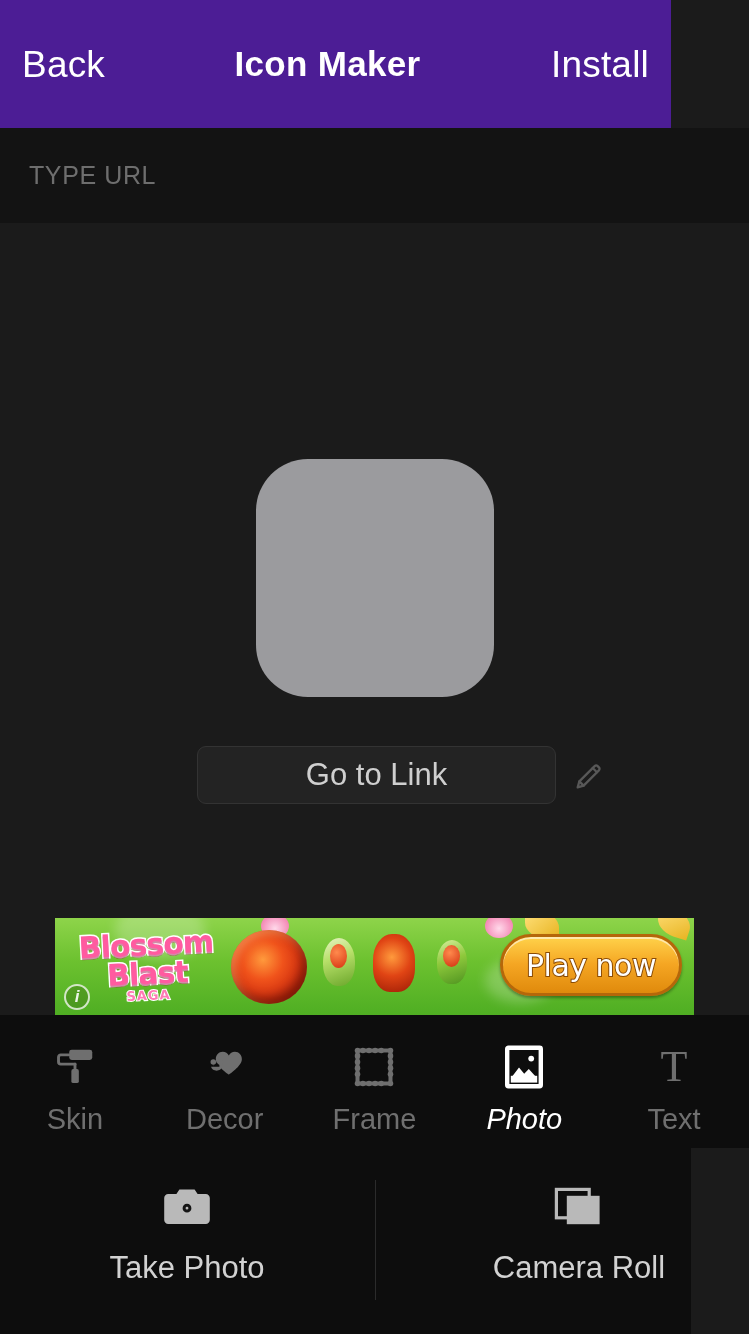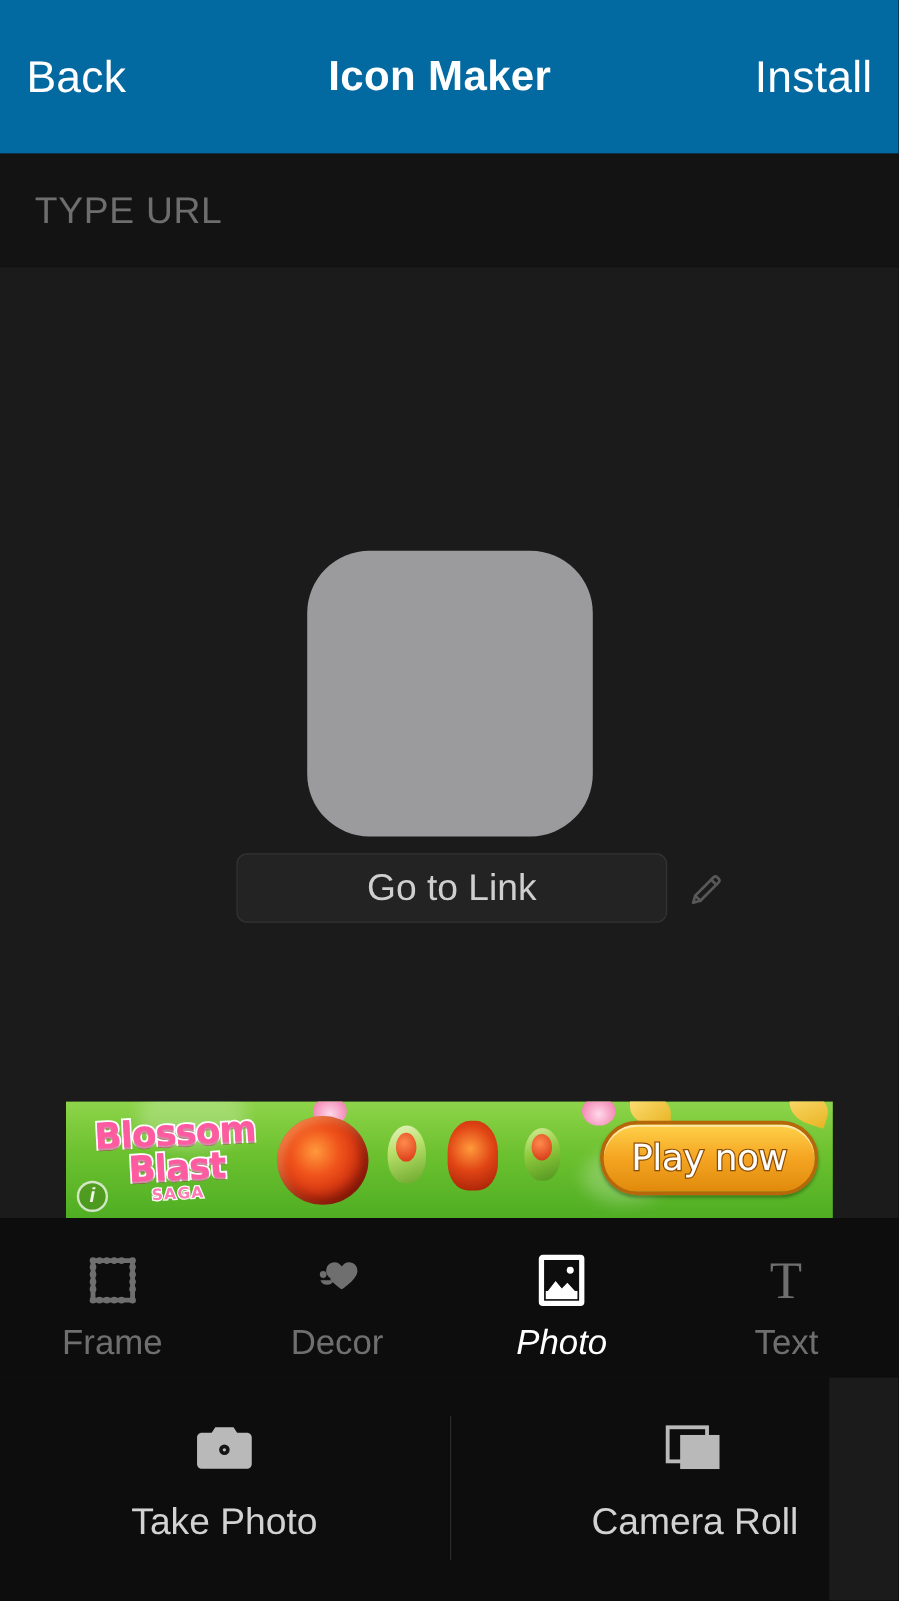--- a/index.html
+++ b/index.html
@@ -16,22 +16,22 @@
     width: 749px;
     height: 1334px;
     overflow: hidden;
     background: #1b1b1b;
   }
 
   
   .header {
     position: absolute;
     left: 0; top: 0;
-    width: 749px; height: 128px;
-    background: #0369a1;
+    width: 671px; height: 128px;
+    background: #4c1d95;
     display: flex;
     align-items: center;
     justify-content: space-between;
     box-sizing: border-box;
     padding: 0 22px;
   }
   .hdr-btn {
     color: #ffffff;
     font-size: 37px;
     letter-spacing: 0.2px;
@@ -55,41 +55,41 @@
     left: 0; top: 128px;
     width: 749px; height: 95px;
     background: #131313;
     display: flex;
     align-items: center;
     box-sizing: border-box;
     padding: 0 29px;
   }
   .urlbar-text {
     color: #6e6e6e;
-    font-size: 31px;
+    font-size: 25px;
     letter-spacing: 0.6px;
   }
 
   
   .canvas {
     position: absolute;
     left: 0; top: 223px;
     width: 749px; height: 695px;
     background: #1b1b1b;
   }
   .icon-preview {
     position: absolute;
     left: 256px; top: 236px;
     width: 238px; height: 238px;
     background: #9b9b9e;
     border-radius: 52px;
   }
   .link-row {
     position: absolute;
-    left: 0; top: 489px;
+    left: 0; top: 524px;
     width: 749px;
     height: 55px;
     display: flex;
     align-items: center;
   }
   .link-field {
     position: absolute;
     left: 197px;
     width: 359px;
     height: 58px;
@@ -379,20 +379,45 @@
 
     <div class="ad-play-btn">
       <span class="ad-play-text">Play now</span>
     </div>
 
     <div class="ad-info">i</div>
   </div>
 
   <div class="tabbar">
 
+    <div class="tab">
+      <div class="tab-icon">
+        <svg width="46" height="46" viewBox="0 0 24 24" fill="none" stroke="#6f6f6f" stroke-width="1.5" stroke-linejoin="round">
+          <rect x="9" y="3" width="12" height="5.4" rx="1.3" fill="#6f6f6f" stroke="none"></rect>
+          <path d="M9 5.7H4.6c-.7 0-1.2.5-1.2 1.2v2.4c0 .7.5 1.2 1.2 1.2H12" stroke-linecap="round"></path>
+          <path d="M12 10.5v2.6" stroke-linecap="round"></path>
+          <rect x="10.1" y="13.1" width="3.9" height="7.3" rx="1" fill="#6f6f6f" stroke="none"></rect>
+        </svg>
+      </div>
+      <div class="tab-label">Skin</div>
+    </div>
+
+    <div class="tab">
+      <div class="tab-icon">
+        <svg width="50" height="46" viewBox="0 0 26 24">
+          <path d="M18.2 4.1c-1.5 0-2.6.9-3.2 1.9-.6-1-1.7-1.9-3.2-1.9-2.1 0-3.6 1.7-3.6 3.8 0 3.6 6.8 8 6.8 8s6.8-4.4 6.8-8c0-2.1-1.5-3.8-3.6-3.8z" fill="#6f6f6f"></path>
+          <circle cx="8.6" cy="11.2" r="5.6" fill="#6f6f6f"></circle>
+          <circle cx="8.6" cy="11.2" r="4.5" fill="#0d0d0d"></circle>
+          <circle cx="6.9" cy="9.4" r="1.05" fill="#6f6f6f"></circle>
+          <circle cx="10.4" cy="9.4" r="1.05" fill="#6f6f6f"></circle>
+          <path d="M5.7 11.9a3.1 3.1 0 0 0 5.8 0z" fill="#6f6f6f"></path>
+        </svg>
+      </div>
+      <div class="tab-label">Decor</div>
+    </div>
 
     <div class="tab">
       <div class="tab-icon">
         <svg width="46" height="46" viewBox="0 0 24 24">
           <g fill="#6f6f6f">
             <rect x="3.4" y="3.4" width="17.2" height="17.2" rx="1.2" fill="none" stroke="#6f6f6f" stroke-width="2.1"></rect>
             <circle cx="3.4" cy="6.2"></circle>
               <circle cx="3.4" cy="9.4"></circle>
               <circle cx="3.4" cy="12.6"></circle>
               <circle cx="3.4" cy="15.8"></circle>
@@ -412,34 +437,20 @@
               <circle cx="20.6" cy="3.4"></circle>
               <circle cx="3.4" cy="20.6"></circle>
               <circle cx="20.6" cy="20.6"></circle>
           </g>
           <style>circle{r:1.45}</style>
         </svg>
       </div>
       <div class="tab-label">Frame</div>
     </div>
 
-    <div class="tab">
-      <div class="tab-icon">
-        <svg width="50" height="46" viewBox="0 0 26 24">
-          <path d="M18.2 4.1c-1.5 0-2.6.9-3.2 1.9-.6-1-1.7-1.9-3.2-1.9-2.1 0-3.6 1.7-3.6 3.8 0 3.6 6.8 8 6.8 8s6.8-4.4 6.8-8c0-2.1-1.5-3.8-3.6-3.8z" fill="#6f6f6f"></path>
-          <circle cx="8.6" cy="11.2" r="5.6" fill="#6f6f6f"></circle>
-          <circle cx="8.6" cy="11.2" r="4.5" fill="#0d0d0d"></circle>
-          <circle cx="6.9" cy="9.4" r="1.05" fill="#6f6f6f"></circle>
-          <circle cx="10.4" cy="9.4" r="1.05" fill="#6f6f6f"></circle>
-          <path d="M5.7 11.9a3.1 3.1 0 0 0 5.8 0z" fill="#6f6f6f"></path>
-        </svg>
-      </div>
-      <div class="tab-label">Decor</div>
-    </div>
-
     <div class="tab active">
       <div class="tab-icon">
         <svg width="48" height="48" viewBox="0 0 24 24">
           <rect x="3.6" y="2.4" width="16.8" height="19.2" rx="0.6" fill="none" stroke="#ffffff" stroke-width="2.2"></rect>
           <circle cx="15.6" cy="7.8" r="2.1" fill="#ffffff"></circle>
           <path d="M5.4 17.6l4.1-5.3 2.6 3.1 2.3-2.4 4.2 4.6z" fill="#ffffff"></path>
           <rect x="5.4" y="16.4" width="13.2" height="3.4" fill="#ffffff"></rect>
         </svg>
       </div>
       <div class="tab-label">Photo</div>

